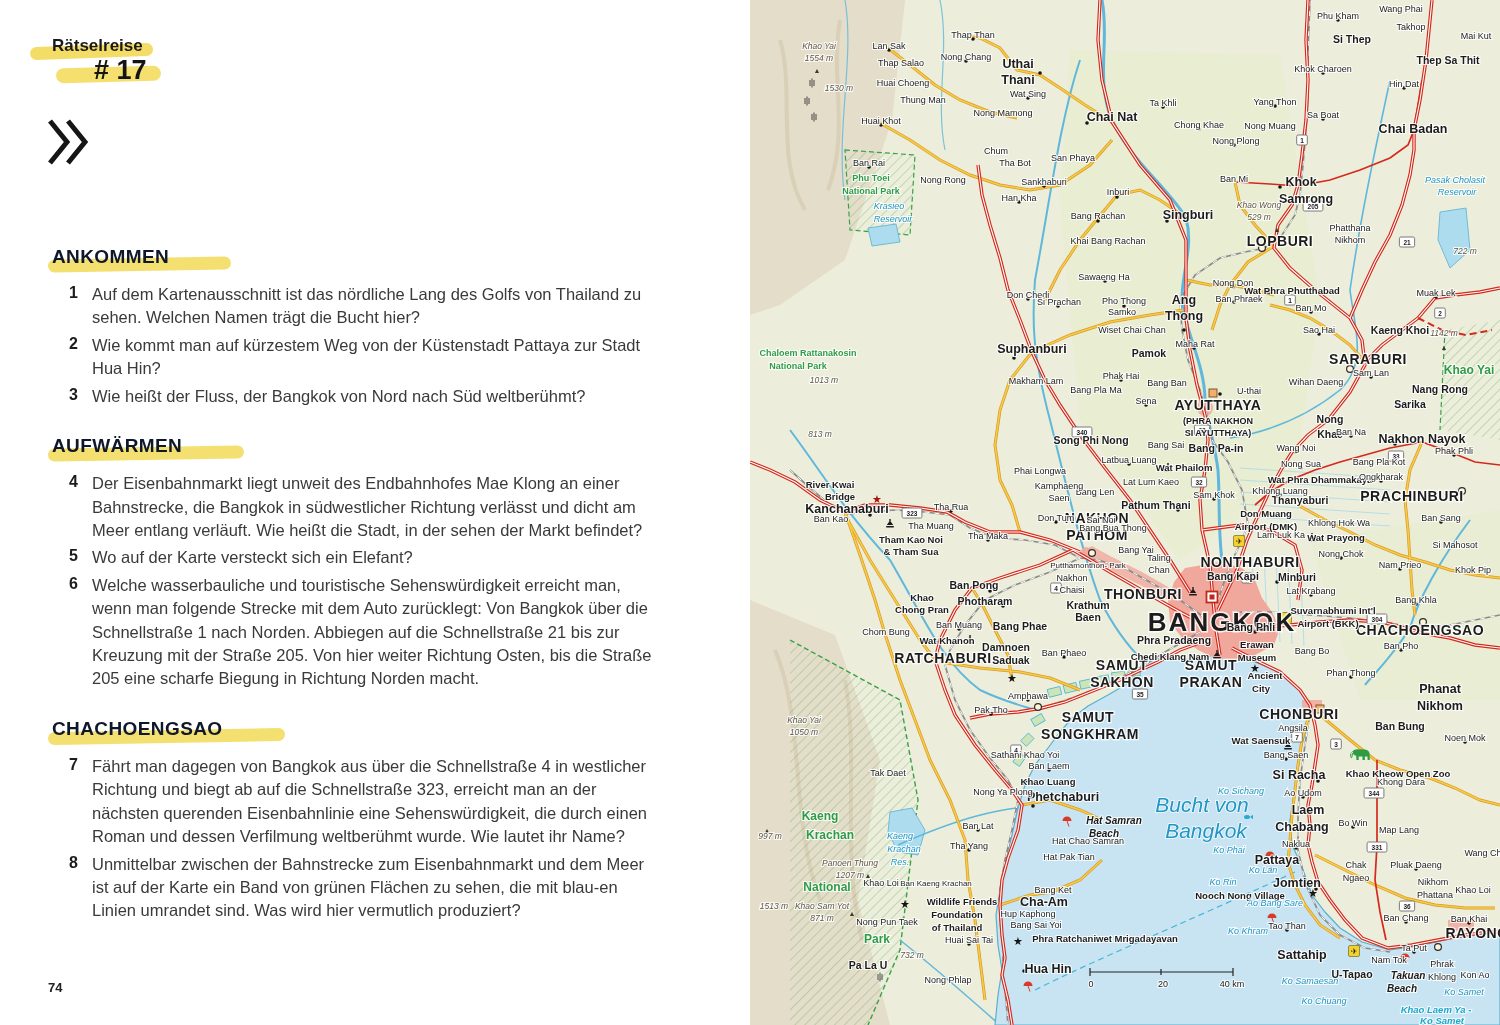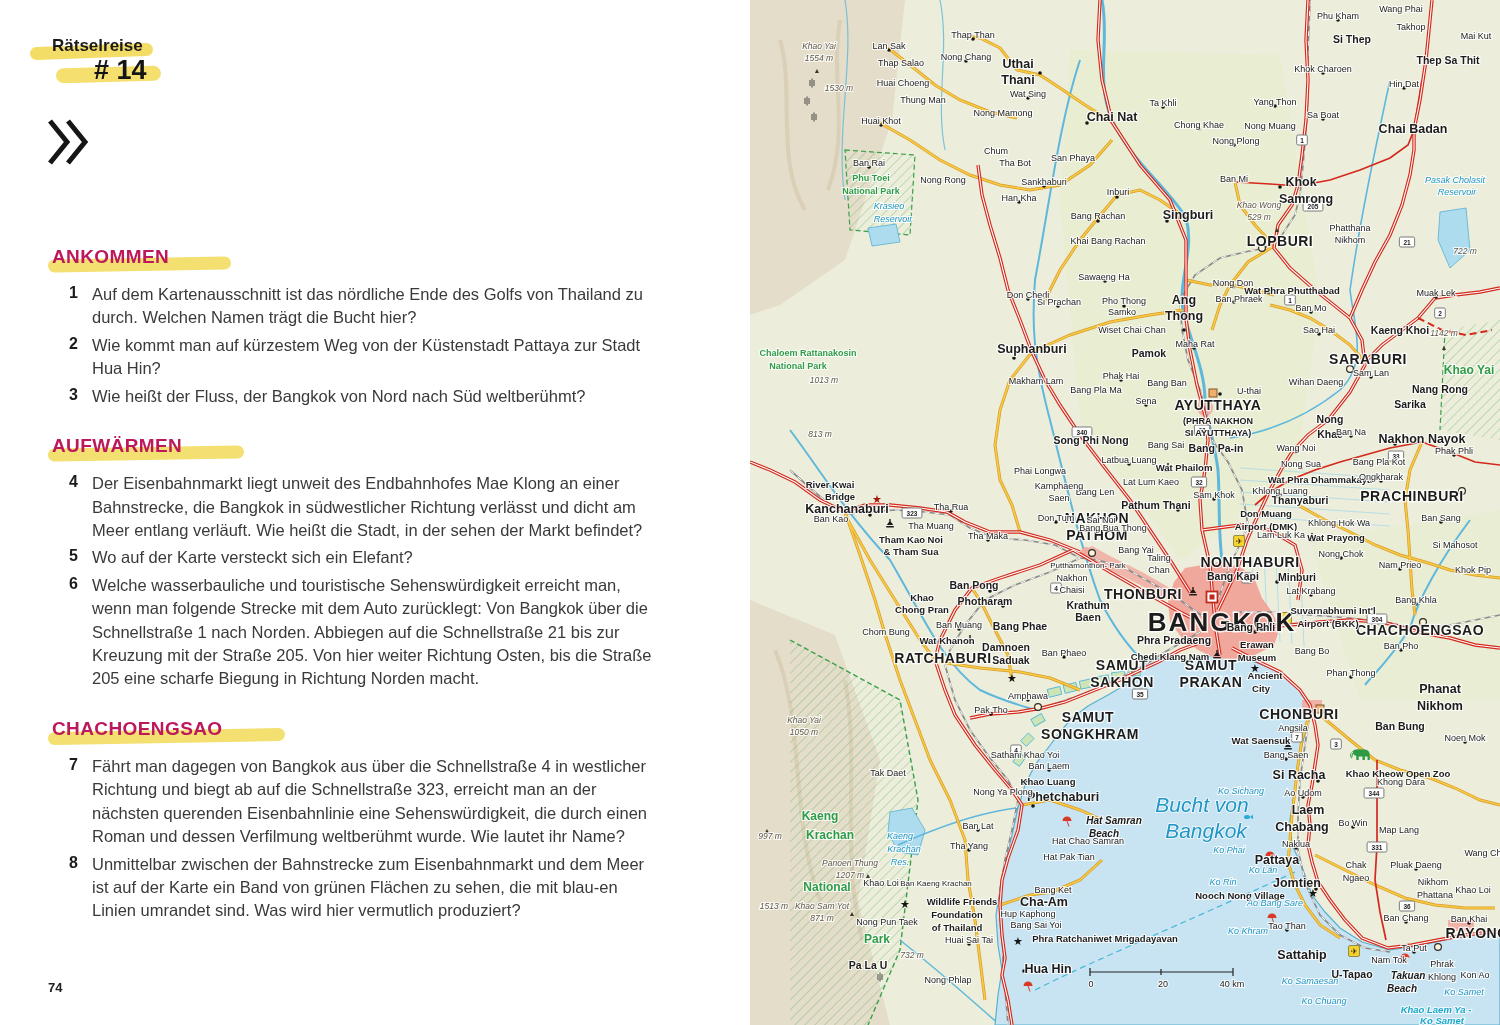--- a/index.html
+++ b/index.html
@@ -8,21 +8,21 @@
   #page-left{width:846px;height:1025px;position:relative;background:#ffffff;z-index:2;}
   .series{position:absolute;left:52px;top:36px;}
   .series-label{font-size:17px;font-weight:bold;color:#1a1a1a;position:relative;display:inline-block;}
   .series-label::before{content:"";position:absolute;left:-22px;right:-10px;top:9px;height:13px;background:#f2d74b;opacity:.85;border-radius:7px;transform:rotate(-2deg);z-index:-1;}
   .series-num{display:block;margin-left:42px;margin-top:-1px;font-size:27px;font-weight:bold;color:#141414;position:relative;}
   .series-num::before{content:"";position:absolute;left:-38px;right:-14px;top:12px;height:15px;background:#f2d74b;opacity:.8;border-radius:8px;transform:rotate(-1.5deg);z-index:-1;}
   .title-row{position:absolute;left:47px;top:116px;display:flex;align-items:center;gap:8px;}
   .title-row h1{margin:0;font-size:62px;font-weight:bold;color:#1c1c1c;letter-spacing:-1px;}
   #content{position:absolute;left:52px;top:246px;width:618px;}
   .q-section{margin-bottom:27px;}
-  .q-heading{font-size:19px;font-weight:bold;color:#be185d;letter-spacing:.4px;position:relative;display:inline-block;margin:0 0 15px 0;}
+  .q-heading{font-size:19px;font-weight:bold;color:#0f172a;letter-spacing:.4px;position:relative;display:inline-block;margin:0 0 15px 0;}
   .q-heading::before{content:"";position:absolute;left:-4px;right:-62px;top:12px;height:13px;background:#f0d84c;opacity:.8;border-radius:7px;transform:rotate(-1deg);z-index:-1;}
   .q-row{display:flex;margin-bottom:4px;}
   .q-num{flex:0 0 26px;text-align:right;font-weight:bold;color:#1c1c1c;font-size:16px;padding-top:1px;}
   .q-text{margin-left:14px;width:560px;font-size:16.5px;line-height:1.42;color:#3a3a3a;}
   #page-num{position:absolute;left:48px;top:980px;font-size:13px;font-weight:bold;color:#222;}
   
   #page-right{width:750px;height:1025px;position:relative;background:#eceedb;box-shadow:inset 6px 0 10px -6px rgba(0,0,0,.35);}
   svg text{font-family:"Liberation Sans",sans-serif;fill:#1c1c1c;paint-order:stroke;stroke:rgba(255,255,255,.82);stroke-width:2.2px;}
   svg text.m1{font-size:26px;font-weight:bold;letter-spacing:2px;stroke-width:3px;}
   svg text.m2{font-size:14px;font-weight:bold;letter-spacing:.5px;stroke-width:2.6px;}
@@ -43,32 +43,32 @@
   svg text.ap{font-size:8px;stroke:none;}
 </style>
 </head>
 <body>
 
 <div id="spread">
 
   <div id="page-left">
     <div class="series">
       <span class="series-label">Rätselreise</span>
-      <span class="series-num"># 14</span>
+      <span class="series-num"># 17</span>
     </div>
     <div class="title-row">
       <svg width="42" height="52" viewBox="0 0 42 52">
         <polyline points="3,5 20,26 3,47" fill="none" stroke="#161616" stroke-width="5"></polyline>
         <polyline points="21,5 38,26 21,47" fill="none" stroke="#161616" stroke-width="5"></polyline>
       </svg>
     </div>
     <div id="content">
         <div class="q-section"><h2 class="q-heading">ANKOMMEN</h2><div class="q-row">
             <div class="q-num">1</div>
-            <div class="q-text">Auf dem Kartenausschnitt ist das nördliche Ende des Golfs von Thailand zu durch. Welchen Namen trägt die Bucht hier?</div>
+            <div class="q-text">Auf dem Kartenausschnitt ist das nördliche Lang des Golfs von Thailand zu sehen. Welchen Namen trägt die Bucht hier?</div>
           </div><div class="q-row">
             <div class="q-num">2</div>
             <div class="q-text">Wie kommt man auf kürzestem Weg von der Küstenstadt Pattaya zur Stadt Hua Hin?</div>
           </div><div class="q-row">
             <div class="q-num">3</div>
             <div class="q-text">Wie heißt der Fluss, der Bangkok von Nord nach Süd weltberühmt?</div>
           </div></div>
         <div class="q-section"><h2 class="q-heading">AUFWÄRMEN</h2><div class="q-row">
             <div class="q-num">4</div>
             <div class="q-text">Der Eisenbahnmarkt liegt unweit des Endbahnhofes Mae Klong an einer Bahnstrecke, die Bangkok in südwestlicher Richtung verlässt und dicht am Meer entlang verläuft. Wie heißt die Stadt, in der sehen der Markt befindet?</div>

